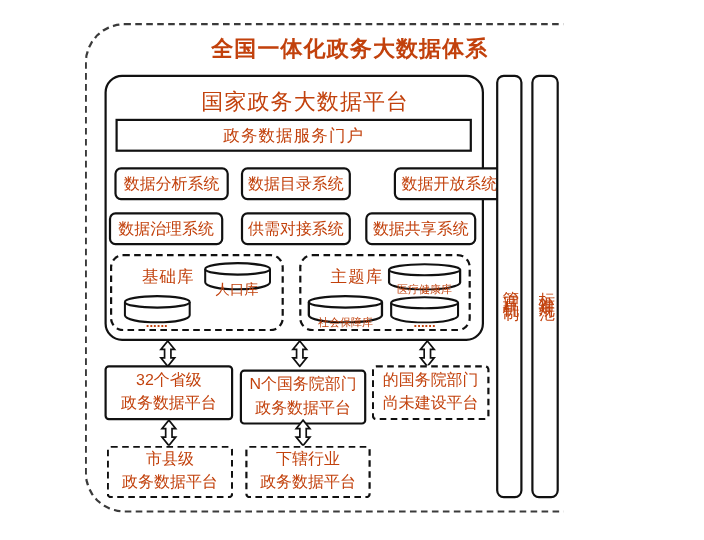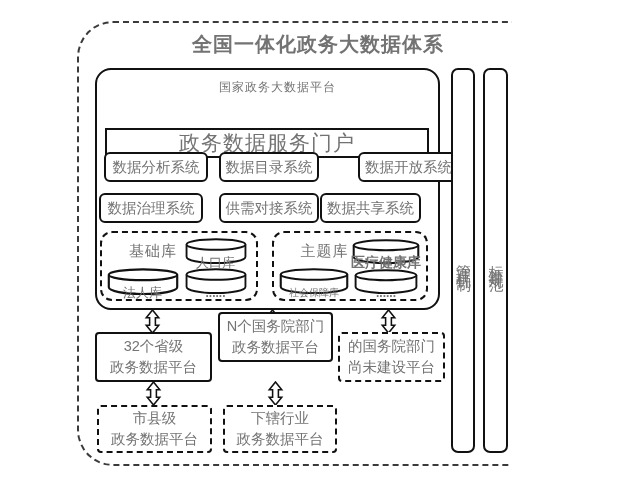--- a/index.html
+++ b/index.html
@@ -1,43 +1,43 @@
 <!DOCTYPE html>
 <html><head>
 <meta charset="utf-8">
 <style>
   html, body { margin: 0; padding: 0; background: #fff; }
   #canvas {
     position: relative;
     width: 512px; height: 491px;
     background: #fff;
     font-family: "Liberation Sans", sans-serif;
-    color: #737373;
+    color: #c2410c;
     overflow: hidden;
   }
   .abs { position: absolute; box-sizing: border-box; }
 
   .outer-border {
     border: 2px dashed #3a3a3a;
     border-radius: 36px;
   }
   .diagram-title {
     font-size: 20px; font-weight: bold; letter-spacing: 1px;
     text-align: center; white-space: nowrap;
   }
   .solid-round {
     border: 2px solid #111; border-radius: 16px; background: #fff;
   }
   .platform-title {
-    font-size: 12px; text-align: center; white-space: nowrap; letter-spacing: 1px; padding-left: 20px;
+    font-size: 20px; text-align: center; white-space: nowrap; letter-spacing: 1px; padding-left: 20px;
   }
   .portal-box {
     border: 2px solid #111; background: #fff;
     display: flex; align-items: center; justify-content: center;
-    font-size: 21px; letter-spacing: 1px; white-space: nowrap; margin-top: 20px;
+    font-size: 15px; letter-spacing: 1px; white-space: nowrap;
   }
   .system-box {
     border: 2px solid #111; border-radius: 6px; background: #fff;
     display: flex; align-items: center; justify-content: center;
     font-size: 14.5px; white-space: nowrap; text-align: right;
   }
   .lib-box {
     border: 2px dashed #111; border-radius: 12px; background: #fff;
     display: grid;
     grid-template-columns: 1fr 1fr;
@@ -91,57 +91,50 @@
     </div>
     <div class="abs system-box" style="left:233px; top:82px; width:101px; height:30px;margin-left:28px;">
       <span>数据开放系统</span>
     </div>
     <div class="abs system-box" style="left:2px; top:123px; width:104px; height:30px;">
       <span>数据治理系统</span>
     </div>
     <div class="abs system-box" style="left:122px; top:123px; width:100px; height:30px;">
       <span>供需对接系统</span>
     </div>
-    <div class="abs system-box" style="left:223px; top:123px; width:101px; height:30px;">
+    <div class="abs system-box" style="left:235px; top:123px; width:101px; height:30px;">
       <span>数据共享系统</span>
     </div>
 
     <div class="abs lib-box" style="left:3px; top:161px; width:158px; height:70px;">
       <div class="lib-label">基础库</div>
       <div class="cyl" style="width:62px; height:26px;">
         <svg viewBox="0 0 80 30" preserveAspectRatio="none">
           <path d="M2 7.5 L2 21.5 C2 25.6 19 29 40 29 C61 29 78 25.6 78 21.5 L78 7.5" fill="#fff" stroke="#111" stroke-width="2.4"></path>
           <ellipse cx="40" cy="7.5" rx="38" ry="6" fill="#fff" stroke="#111" stroke-width="2.4"></ellipse>
         </svg>
         <span class="cyl-label" style="font-size:13px;">人口库</span>
       </div>
-      <div class="cyl" style="width:72px; height:27px;">
-        <svg viewBox="0 0 80 30" preserveAspectRatio="none">
-          <path d="M2 7.5 L2 21.5 C2 25.6 19 29 40 29 C61 29 78 25.6 78 21.5 L78 7.5" fill="#fff" stroke="#111" stroke-width="2.4"></path>
-          <ellipse cx="40" cy="7.5" rx="38" ry="6" fill="#fff" stroke="#111" stroke-width="2.4"></ellipse>
-        </svg>
-        <span class="cyl-label" style="font-size:13px;">法人库</span>
-      </div>
       <div class="cyl" style="width:62px; height:26px;">
         <svg viewBox="0 0 80 30" preserveAspectRatio="none">
           <path d="M2 7.5 L2 21.5 C2 25.6 19 29 40 29 C61 29 78 25.6 78 21.5 L78 7.5" fill="#fff" stroke="#111" stroke-width="2.4"></path>
           <ellipse cx="40" cy="7.5" rx="38" ry="6" fill="#fff" stroke="#111" stroke-width="2.4"></ellipse>
         </svg>
         <span class="cyl-label" style="font-size:12px; font-weight:bold;">......</span>
       </div>
     </div>
 
     <div class="abs lib-box" style="left:175px; top:161px; width:156px; height:70px;">
       <div class="lib-label">主题库</div>
       <div class="cyl" style="width:68px; height:25px;">
         <svg viewBox="0 0 80 30" preserveAspectRatio="none">
           <path d="M2 7.5 L2 21.5 C2 25.6 19 29 40 29 C61 29 78 25.6 78 21.5 L78 7.5" fill="#fff" stroke="#111" stroke-width="2.4"></path>
           <ellipse cx="40" cy="7.5" rx="38" ry="6" fill="#fff" stroke="#111" stroke-width="2.4"></ellipse>
         </svg>
-        <span class="cyl-label" style="font-size:14px;font-weight:bold;">医疗健康库</span>
+        <span class="cyl-label" style="font-size:10px;">医疗健康库</span>
       </div>
       <div class="cyl" style="width:70px; height:26px;">
         <svg viewBox="0 0 80 30" preserveAspectRatio="none">
           <path d="M2 7.5 L2 21.5 C2 25.6 19 29 40 29 C61 29 78 25.6 78 21.5 L78 7.5" fill="#fff" stroke="#111" stroke-width="2.4"></path>
           <ellipse cx="40" cy="7.5" rx="38" ry="6" fill="#fff" stroke="#111" stroke-width="2.4"></ellipse>
         </svg>
         <span class="cyl-label" style="font-size:10px;">社会保障库</span>
       </div>
       <div class="cyl" style="width:64px; height:25px;">
         <svg viewBox="0 0 80 30" preserveAspectRatio="none">
@@ -170,21 +163,21 @@
     <path d="M8 1 L14.5 9 H11 V17 H14.5 L8 25 L1.5 17 H5 V9 H1.5 Z" fill="#fff" stroke="#111" stroke-width="1.6"></path>
   </svg>
   <svg class="abs arrow" style="left:380px; top:309px;" viewBox="0 0 16 26">
     <path d="M8 1 L14.5 9 H11 V17 H14.5 L8 25 L1.5 17 H5 V9 H1.5 Z" fill="#fff" stroke="#111" stroke-width="1.6"></path>
   </svg>
 
   <div class="abs node-box" style="left:95px; top:332px; width:117px; height:50px;">
     <span>32个省级</span>
     <span>政务数据平台</span>
   </div>
-  <div class="abs node-box" style="left:218px; top:312px; width:115px; height:50px;">
+  <div class="abs node-box" style="left:218px; top:336px; width:115px; height:50px;">
     <span>N个国务院部门</span>
     <span>政务数据平台</span>
   </div>
   <div class="abs node-box dashed" style="left:338px; top:332px; width:107px; height:50px;">
     <span>的国务院部门</span>
     <span>尚未建设平台</span>
   </div>
 
   <svg class="abs arrow" style="left:145px; top:381px;" viewBox="0 0 16 26">
     <path d="M8 1 L14.5 9 H11 V17 H14.5 L8 25 L1.5 17 H5 V9 H1.5 Z" fill="#fff" stroke="#111" stroke-width="1.6"></path>

